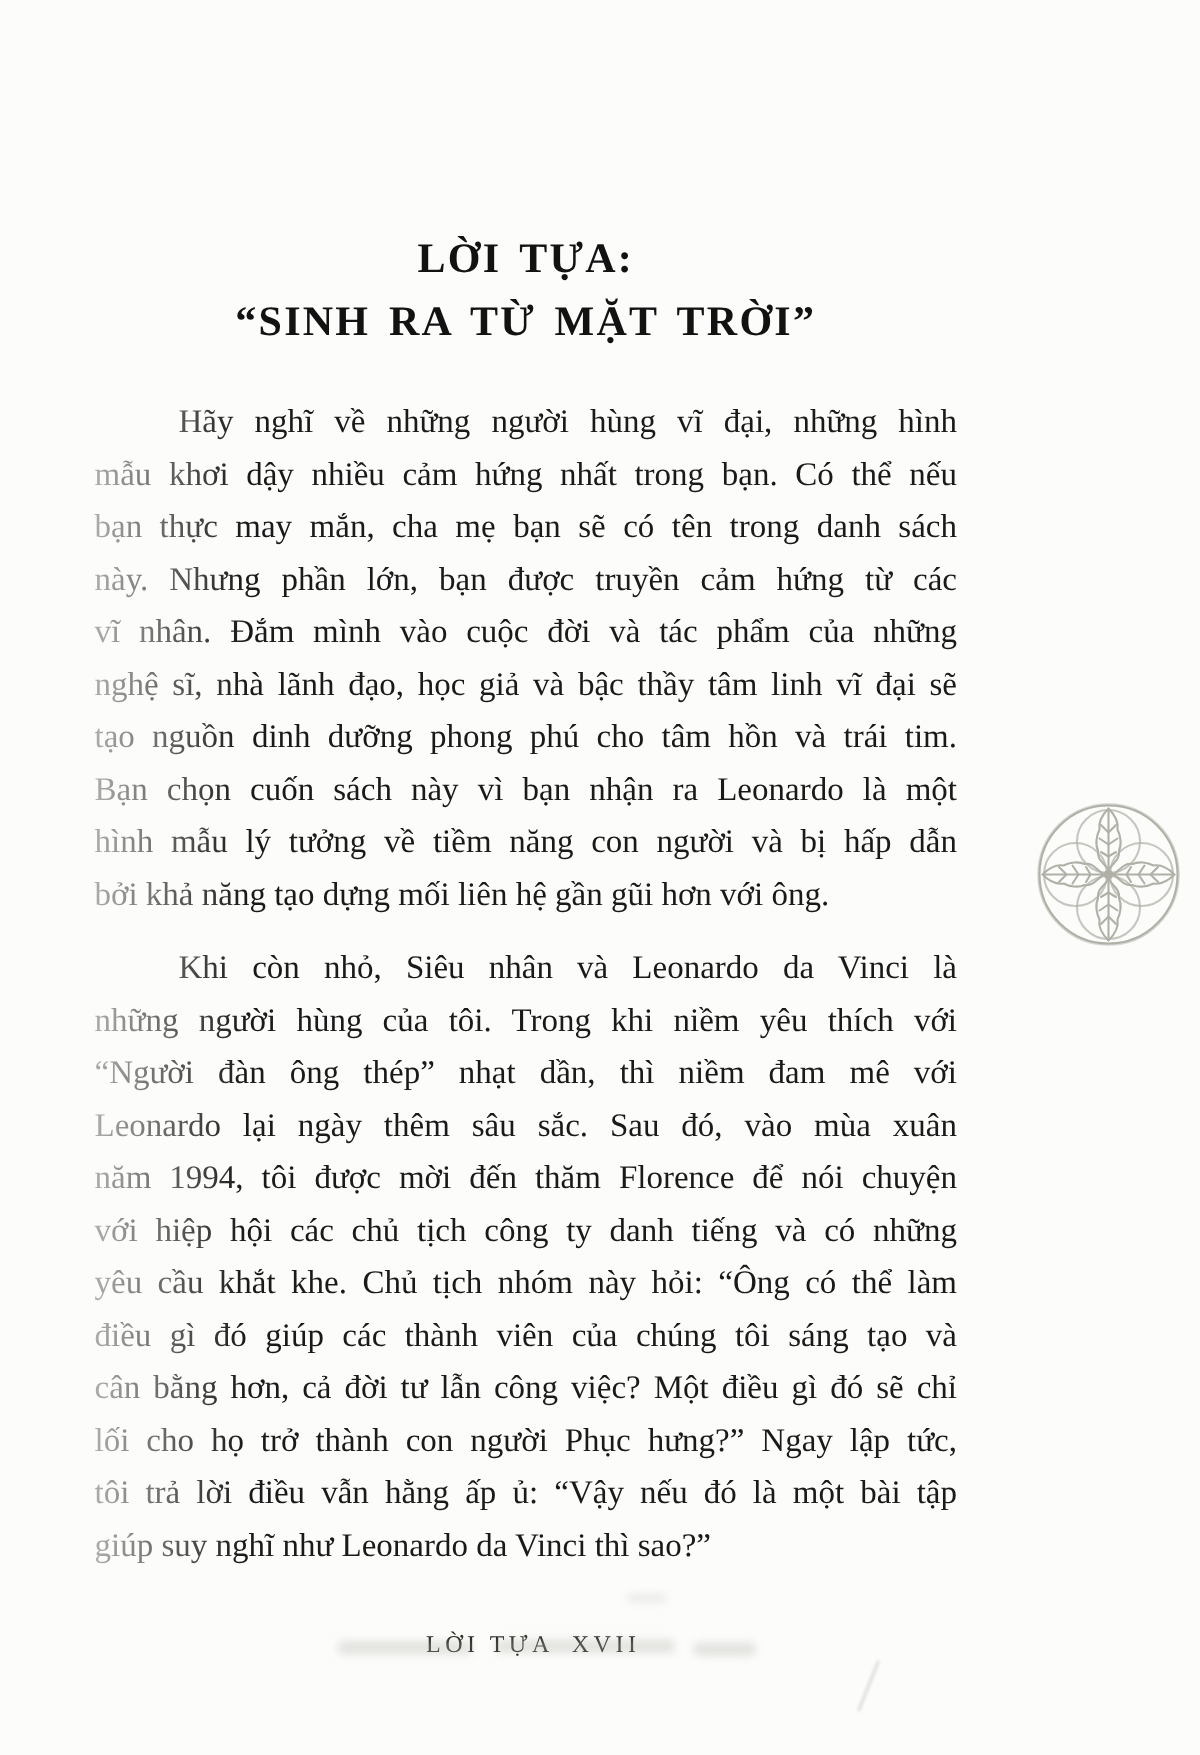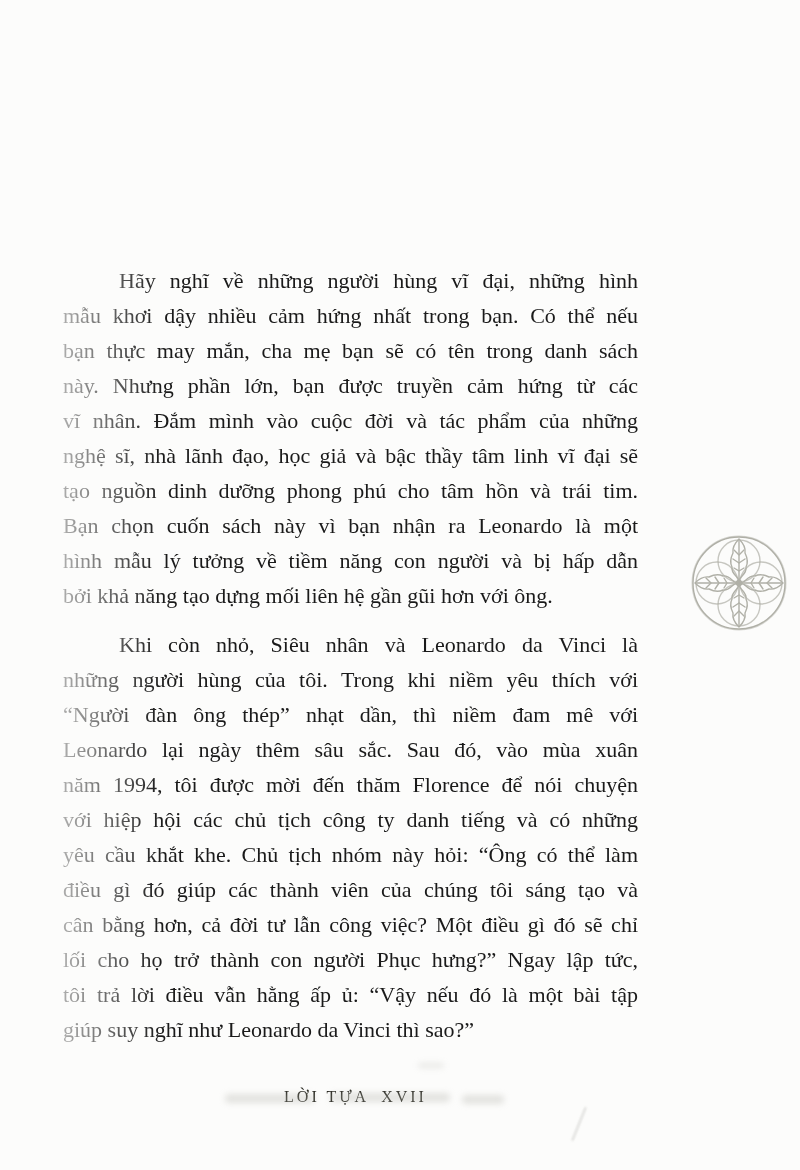--- a/index.html
+++ b/index.html
@@ -83,20 +83,22 @@
     filter:blur(1px);
     pointer-events:none;
   }
 </style>
 </head>
 <body>
 
 <div class="page">
 
   <div class="title-block">
+    <div>LỜI TỰA:</div>
+    <div>“SINH RA TỪ MẶT TRỜI”</div>
   </div>
 
   <div class="body-block">
     <div class="para">
       <div class="line first">Hãy nghĩ về những người hùng vĩ đại, những hình</div>
       <div class="line">mẫu khơi dậy nhiều cảm hứng nhất trong bạn. Có thể nếu</div>
       <div class="line">bạn thực may mắn, cha mẹ bạn sẽ có tên trong danh sách</div>
       <div class="line">này. Nhưng phần lớn, bạn được truyền cảm hứng từ các</div>
       <div class="line">vĩ nhân. Đắm mình vào cuộc đời và tác phẩm của những</div>
       <div class="line">nghệ sĩ, nhà lãnh đạo, học giả và bậc thầy tâm linh vĩ đại sẽ</div>

